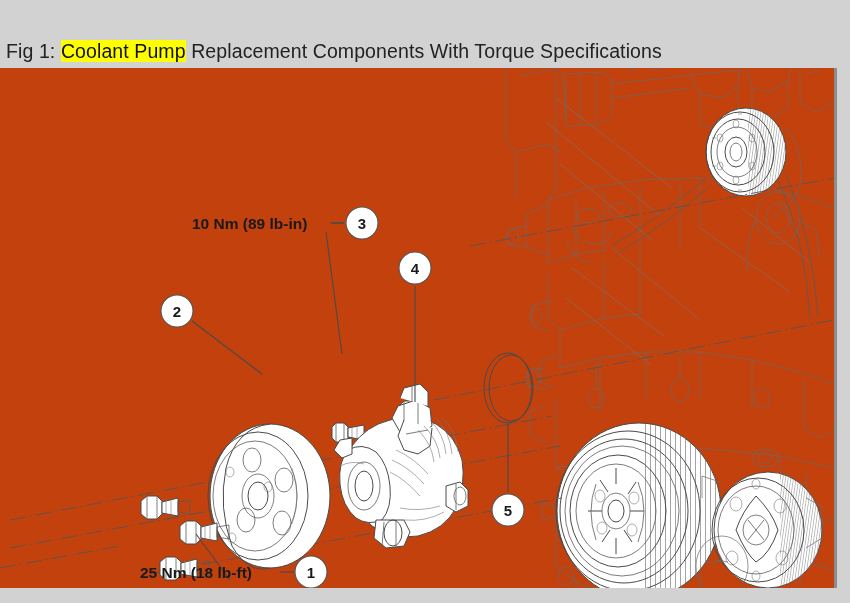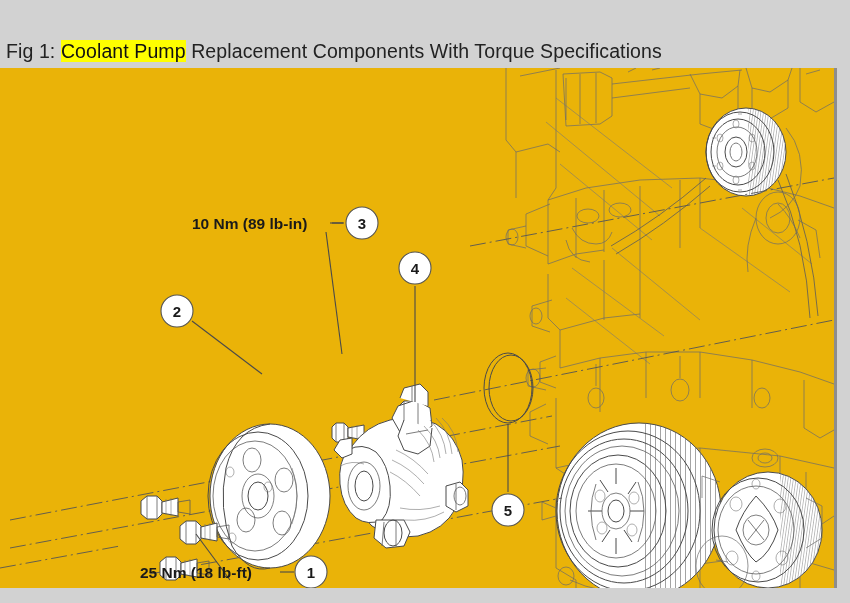--- a/index.html
+++ b/index.html
@@ -37,21 +37,21 @@
     background: #ffff00;
     color: #111;
   }
   
   #drawing-pane {
     position: absolute;
     left: 0;
     top: 68px;
     width: 834px;
     height: 520px;
-    background: #eab308;
+    background: #c2410c;
     overflow: hidden;
   }
   #right-edge {
     position: absolute;
     left: 834px;
     top: 68px;
     width: 3px;
     height: 520px;
     background: #8d8d8d;
   }

